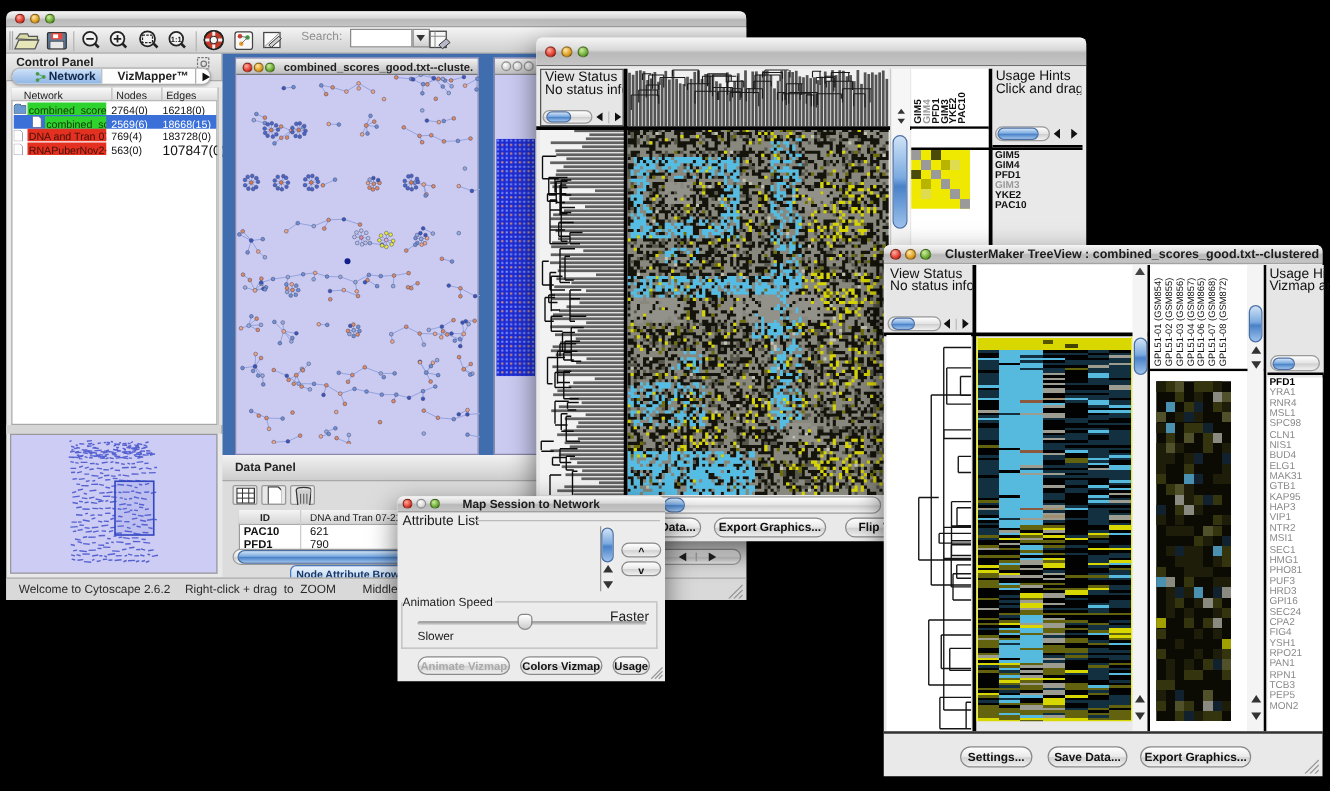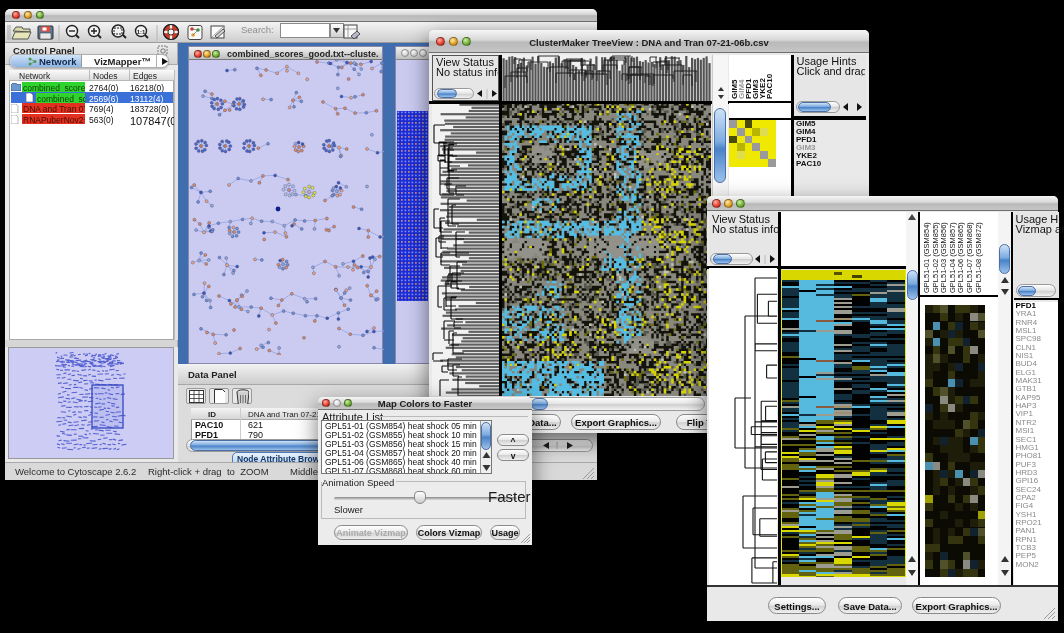--- a/index.html
+++ b/index.html
@@ -124,21 +124,21 @@
   <div class="abs" style="left:18px;top:74px;font-size:8.5px;color:#123a00;white-space:nowrap;width:62px;overflow:hidden">combined_scores_</div>
   <div class="abs" style="left:84px;top:74px;font-size:8.5px;color:#111">2764(0)</div>
   <div class="abs" style="left:125px;top:74px;font-size:8.5px;color:#111">16218(0)</div>
   <div class="abs" style="left:6px;top:83px;width:162px;height:11px;background:#3a70d8"></div>
   <svg class="abs" style="left:21px;top:84px" width="8" height="9">
       <path d="M0 0h5l2 2v7H0z" fill="#fff" stroke="#556" stroke-width="0.6"></path>
     </svg>
   <div class="abs" style="left:31px;top:84px;width:49px;height:10px;background:#2ed32e"></div>
   <div class="abs" style="left:32px;top:85px;font-size:8.5px;color:#123a00;white-space:nowrap;width:48px;overflow:hidden">combined_sco</div>
   <div class="abs" style="left:84px;top:85px;font-size:8.5px;color:#fff">2569(6)</div>
-  <div class="abs" style="left:125px;top:85px;font-size:8.5px;color:#fff">13112(4)</div>
+  <div class="abs" style="left:125px;top:85px;font-size:8.5px;color:#fff">18668(15)</div>
   <svg class="abs" style="left:6px;top:95px" width="8" height="9">
       <path d="M0 0h5l2 2v7H0z" fill="#fff" stroke="#889" stroke-width="0.6"></path>
     </svg>
   <div class="abs" style="left:17px;top:94px;width:63px;height:10px;background:#e43020"></div>
   <div class="abs" style="left:18px;top:95px;font-size:8.5px;color:#401008;white-space:nowrap;width:62px;overflow:hidden">DNA and Tran 07</div>
   <div class="abs" style="left:84px;top:95px;font-size:8.5px;color:#111">769(4)</div>
   <div class="abs" style="left:125px;top:95px;font-size:8.5px;color:#111">183728(0)</div>
   <svg class="abs" style="left:6px;top:106px" width="8" height="9">
       <path d="M0 0h5l2 2v7H0z" fill="#fff" stroke="#889" stroke-width="0.6"></path>
     </svg>
@@ -614,21 +614,20 @@
   <div class="abs" style="left:10px;top:457px;font-size:9.5px;color:#2a2a2a">Welcome to Cytoscape 2.6.2</div>
   <div class="abs" style="left:143px;top:457px;font-size:9.5px;color:#2a2a2a">Right-click + drag&nbsp; to&nbsp; ZOOM</div>
   <div class="abs" style="left:285px;top:457px;font-size:9.5px;color:#2a2a2a">Middle-</div>
   <svg class="abs" style="left:577px;top:458px" width="13" height="12">
       <path d="M12 1L1 12M12 5L5 12M12 9L9 12" stroke="#999" stroke-width="1"></path>
     </svg>
 </div>
 
 <div class="win" style="left:429px;top:30px;width:440px;height:403px;border-radius:5px 5px 0 0">
   <div class="tbar" style="height:23px"></div>
-  <div class="ttext" style="top:7px;font-size:9.5px">ClusterMaker TreeView : DNA and Tran 07-21-06b.csv</div>
   <div class="tl tlr" style="left:7px;top:7px"></div>
   <div class="tl tly" style="left:20px;top:7px"></div>
   <div class="tl tlg" style="left:33px;top:7px"></div>
 </div>
 <div class="panel" style="left:432px;top:55px;width:67px;height:46px">
   <div class="abs t9" style="left:3px;top:1px">View Status</div>
   <div class="abs t9" style="left:3px;top:11px;white-space:nowrap;width:62px;overflow:hidden">No status info f</div>
   <div class="sb" style="left:1px;top:32px;width:40px;height:11px"></div>
   <div class="sbt" style="left:4px;top:33px;width:20px;height:9px"></div>
   <svg class="abs" style="left:44px;top:33px" width="22" height="10">
@@ -875,20 +874,21 @@
 <div class="abs" style="left:796px;top:120px;font-size:8px;font-weight:bold;line-height:8px;color:#111">GIM5<br>GIM4<br>PFD1<br><span style="color:#999">GIM3</span><br>YKE2<br>PAC10</div>
 
 <div class="sb" style="left:495px;top:397px;width:210px;height:14px"></div>
 <div class="sbt" style="left:531px;top:398px;width:17px;height:12px"></div>
 <div class="btn" style="left:499px;top:414px;width:62px;height:16px;font-size:9.5px;padding-top:2px">Save Data...</div>
 <div class="btn" style="left:571px;top:414px;width:90px;height:16px;font-size:9.5px;padding-top:2px">Export Graphics...</div>
 <div class="btn" style="left:676px;top:414px;width:76px;height:16px;font-size:9.5px;padding-top:2px">Flip Tree No</div>
 
 <div class="win" style="left:707px;top:196px;width:351px;height:425px;border-radius:5px 5px 0 0">
   <div class="tbar" style="height:15px"></div>
+  <div class="abs" style="left:49px;top:2px;font-size:10px;font-weight:bold;color:#1c1c1c;white-space:nowrap">ClusterMaker TreeView : combined_scores_good.txt--clustered</div>
   <div class="tl tlr" style="left:5px;top:3px"></div>
   <div class="tl tly" style="left:17px;top:3px"></div>
   <div class="tl tlg" style="left:29px;top:3px"></div>
 </div>
 <div class="panel" style="left:709px;top:212px;width:69px;height:55px;border:none">
   <div class="abs t9" style="left:3px;top:2px">View Status</div>
   <div class="abs t9" style="left:3px;top:12px;white-space:nowrap;width:66px;overflow:hidden">No status info f</div>
   <div class="sb" style="left:1px;top:41px;width:43px;height:12px"></div>
   <div class="sbt" style="left:4px;top:42px;width:19px;height:10px"></div>
   <svg class="abs" style="left:46px;top:43px" width="22" height="9">
@@ -1784,46 +1784,40 @@
 <div class="abs" style="left:707px;top:585px;width:351px;height:2px;background:#333"></div>
 <div class="btn" style="left:768px;top:597px;width:58px;height:17px;font-size:9.5px;padding-top:3px">Settings...</div>
 <div class="btn" style="left:838px;top:597px;width:64px;height:17px;font-size:9.5px;padding-top:3px">Save Data...</div>
 <div class="btn" style="left:912px;top:597px;width:89px;height:17px;font-size:9.5px;padding-top:3px">Export Graphics...</div>
 <svg class="abs" style="left:1043px;top:607px" width="13" height="12">
     <path d="M12 1L1 12M12 5L5 12M12 9L9 12" stroke="#999" stroke-width="1"></path>
   </svg>
 
 <div class="win" style="left:318px;top:397px;width:214px;height:148px;border-radius:5px 5px 0 0;background:#ececec">
   <div class="tbar" style="height:13px"></div>
-  <div class="ttext" style="top:1px;font-size:9.5px">Map Colors to Faster</div>
+  <div class="ttext" style="top:1px;font-size:9.5px">Map Session to Network</div>
   <div class="tl tlr" style="left:4px;top:2px;width:8px;height:8px"></div>
   <div class="tl tlo" style="left:15px;top:2px;width:8px;height:8px"></div>
   <div class="tl tlg" style="left:26px;top:2px;width:8px;height:8px"></div>
   <div class="abs" style="left:4px;top:14px;font-size:11px;color:#1a1a1a">Attribute List</div>
   <div class="abs" style="left:62px;top:19px;width:148px;height:1px;background:#bbb"></div>
-  <div class="abs" style="left:3px;top:23px;width:171px;height:54px;background:#fff;border:1px solid #777;font-size:8.5px;line-height:9px;color:#111;padding:1px 0 0 3px;overflow:hidden;white-space:pre">GPL51-01 (GSM854) heat shock 05 min
-GPL51-02 (GSM855) heat shock 10 min
-GPL51-03 (GSM856) heat shock 15 min
-GPL51-04 (GSM857) heat shock 20 min
-GPL51-06 (GSM865) heat shock 40 min
-GPL51-07 (GSM868) heat shock 60 min</div>
   <div class="abs" style="left:162px;top:24px;width:11px;height:52px;background:#eee;border-left:1px solid #999"></div>
   <div class="sbt" style="left:163px;top:24.5px;width:10px;height:28px"></div>
   <svg class="abs" style="left:164px;top:55px" width="9" height="20">
       <path d="M4.5 0l4 6H0.5z" fill="#333"></path>
       <path d="M4.5 19l-4-6h8z" fill="#333"></path>
     </svg>
   <div class="btn" style="left:179px;top:37px;width:32px;height:12px;font-size:8.5px;padding-top:1px">^</div>
   <div class="btn" style="left:179px;top:52px;width:32px;height:12px;font-size:8.5px;padding-top:1px">v</div>
   <div class="abs" style="left:4px;top:80px;font-size:9.5px;color:#1a1a1a">Animation Speed</div>
   <div class="abs" style="left:3px;top:85px;width:205px;height:37px;border:1px solid #bbb;border-top:none"></div>
   <div class="abs" style="left:78px;top:84px;width:130px;height:1px;background:#bbb"></div>
   <div class="abs" style="left:16px;top:100px;width:183px;height:3px;background:linear-gradient(180deg,#888,#ddd);border-radius:2px"></div>
   <div class="abs" style="left:96px;top:94px;width:12px;height:13px;background:linear-gradient(180deg,#fff,#ccc);border:1px solid #888;border-radius:4px 4px 6px 6px"></div>
   <div class="abs" style="left:16px;top:107px;font-size:9.5px;color:#1a1a1a">Slower</div>
-  <div class="abs" style="left:170px;top:91px;font-size:15px;color:#1a1a1a">Faster</div>
+  <div class="abs" style="left:170px;top:91px;font-size:11px;color:#1a1a1a">Faster</div>
   <div class="btn" style="left:16px;top:128px;width:74px;height:15px;font-size:9px;padding-top:2px;color:#aaa">Animate Vizmap</div>
   <div class="btn" style="left:98px;top:128px;width:66px;height:15px;font-size:9px;padding-top:2px">Colors Vizmap</div>
   <div class="btn" style="left:172px;top:128px;width:30px;height:15px;font-size:9px;padding-top:2px">Usage</div>
   <svg class="abs" style="left:202px;top:136px" width="11" height="11">
       <path d="M10 1L1 10M10 4L4 10M10 7L7 10" stroke="#999" stroke-width="1"></path>
     </svg>
 </div>
 
 </body></html>

